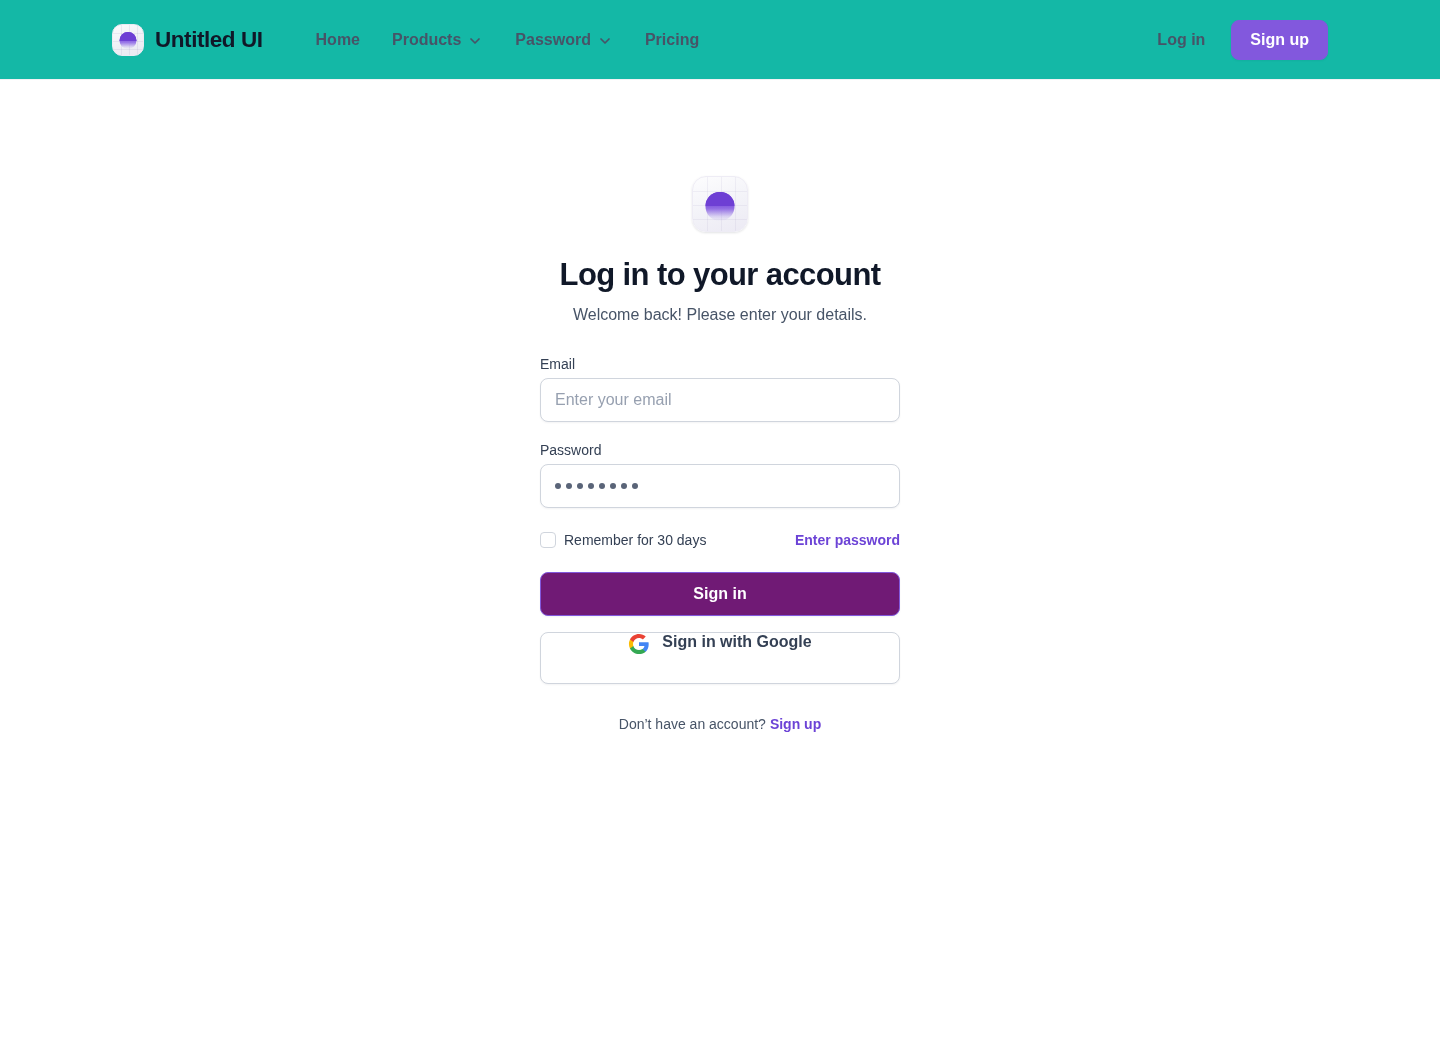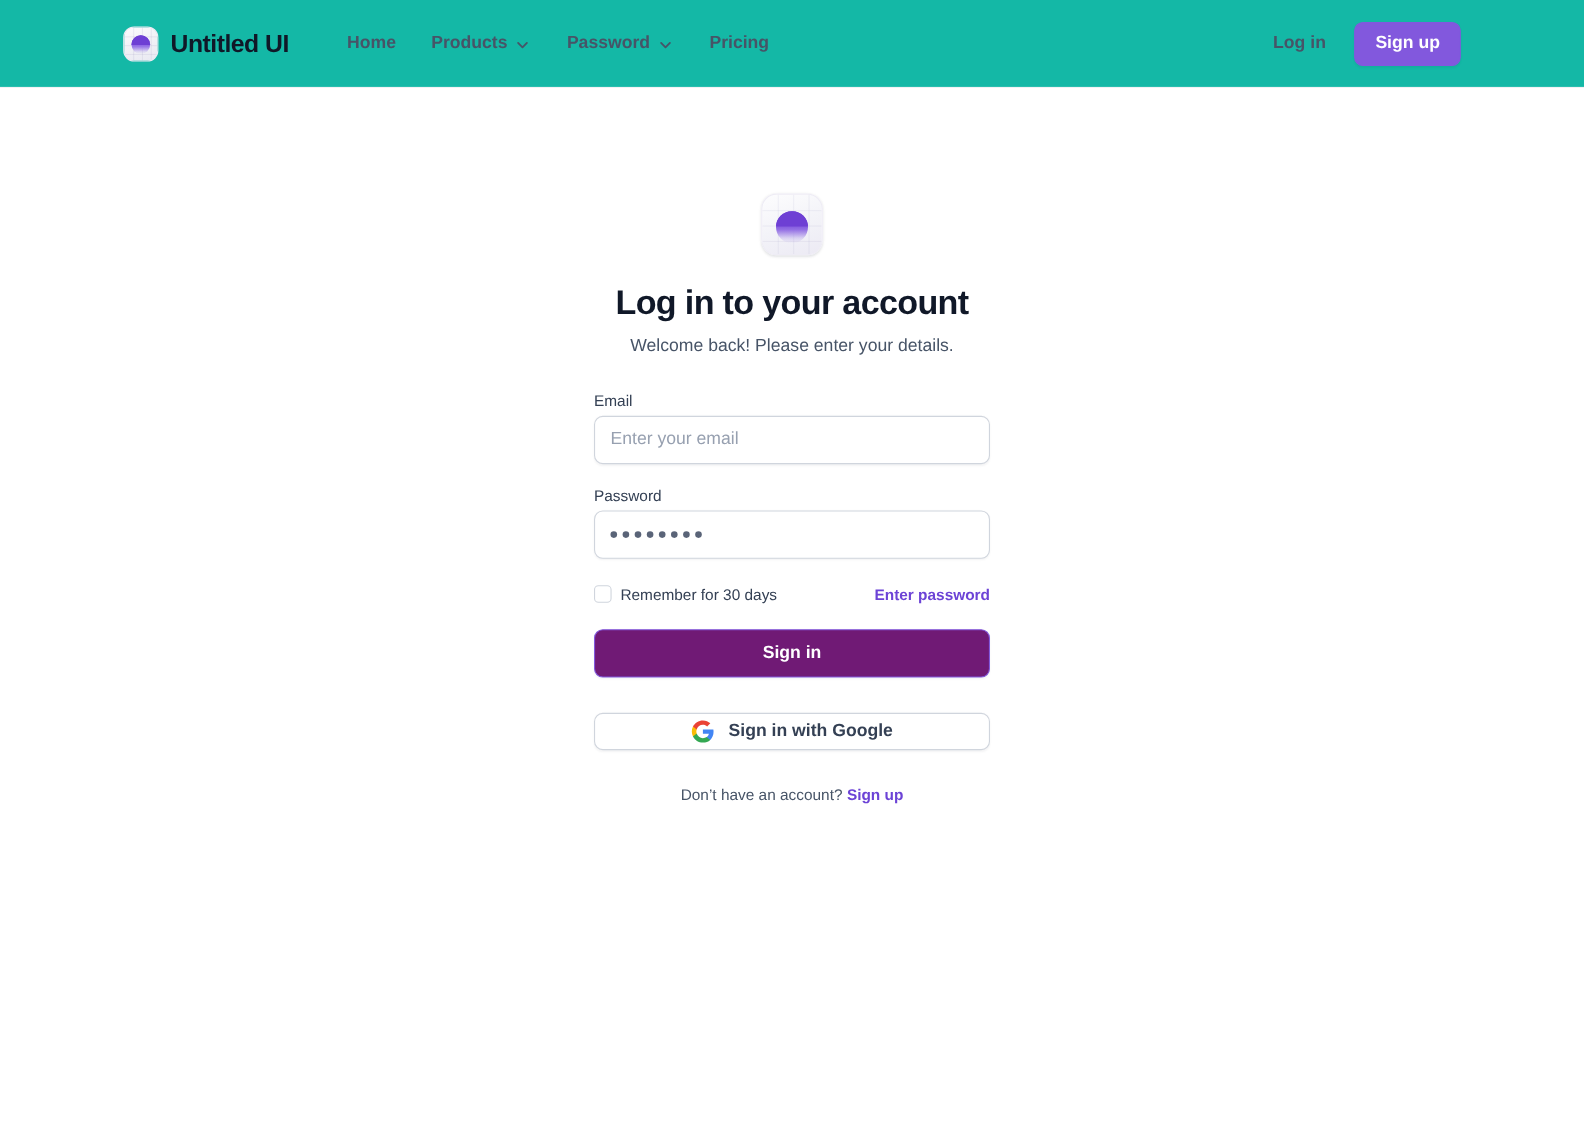--- a/index.html
+++ b/index.html
@@ -289,33 +289,32 @@
     border-radius: 8px;
     color: #fff;
     font-size: 16px;
     font-weight: 600;
     font-family: inherit;
     cursor: pointer;
     box-shadow: 0 1px 2px rgba(16,24,40,0.05);
   }
 
   .btn-google {
-    margin-top: 32px;
+    margin-top: 16px;
     width: 100%;
-    height: 34px;
+    height: 52px;
     background: #fff;
     border: 1px solid #d0d5dd;
     border-radius: 8px;
     color: #344054;
     font-size: 16px;
     font-weight: 600;
     font-family: inherit;
     cursor: pointer;
     display: flex;
-    align-items: center;
     justify-content: center;
     gap: 12px;
     box-shadow: 0 1px 2px rgba(16,24,40,0.05);
   }
 
   .signup-row {
     margin-top: 32px;
     display: flex;
     align-items: center;
     justify-content: center;

